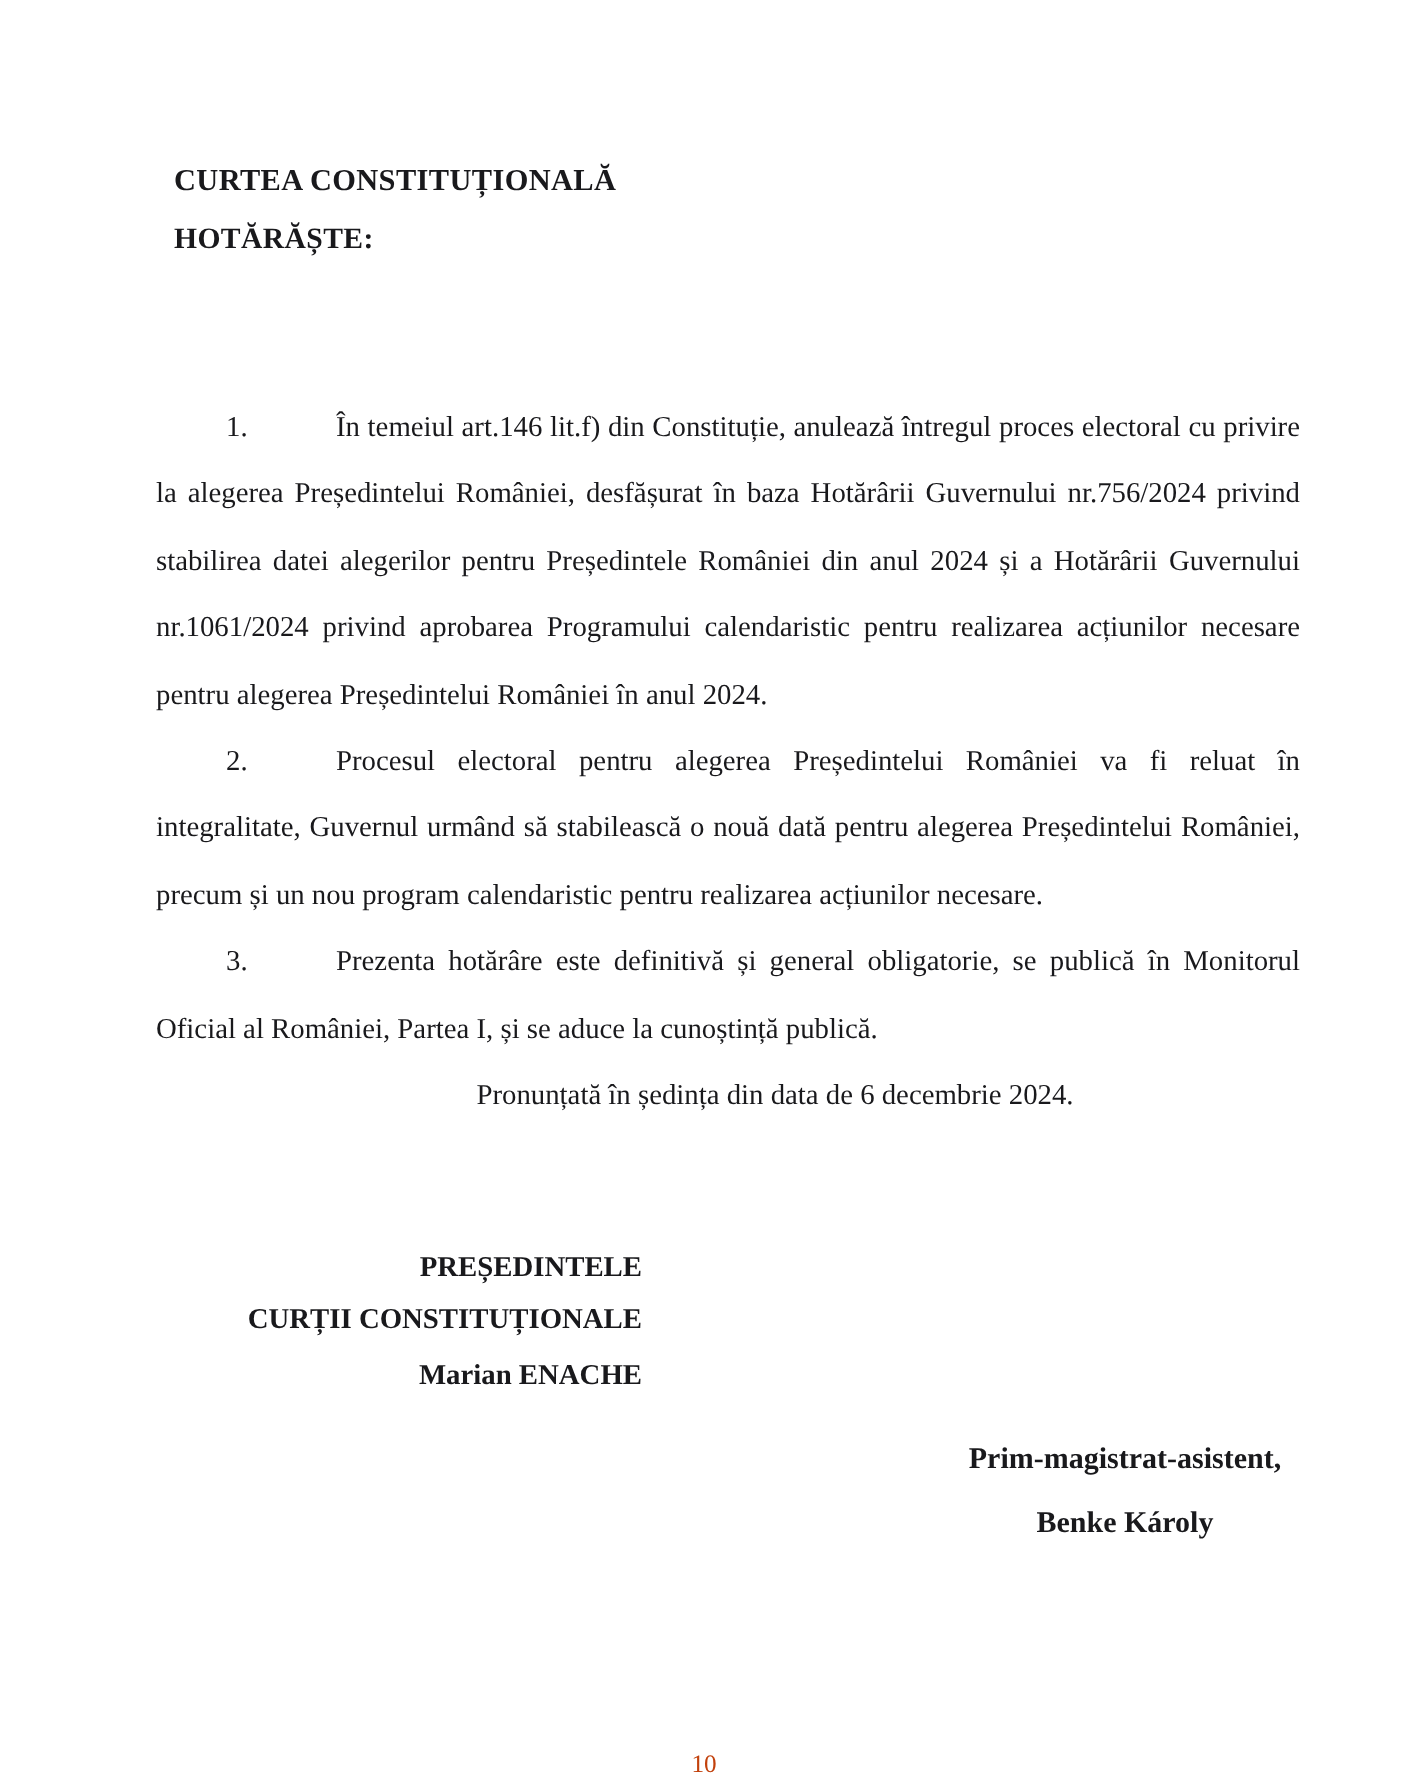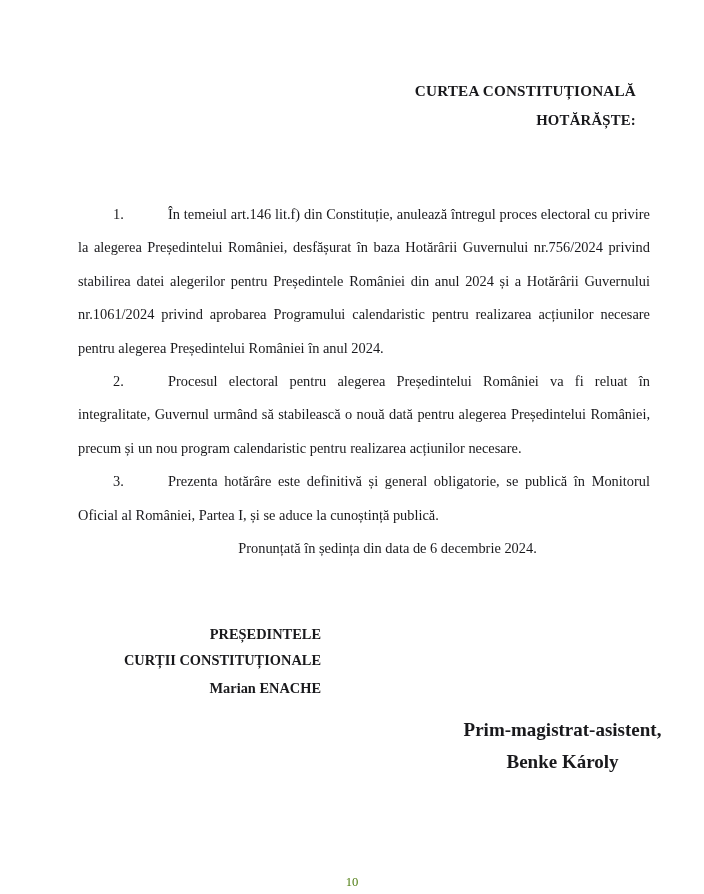--- a/index.html
+++ b/index.html
@@ -19,24 +19,24 @@
   .page {
     position: relative;
     width: 704px;
     height: 894px;
     box-sizing: border-box;
   }
 
   
   .header-block {
     position: absolute;
-    left: 64px;
+    left: 87px;
     top: 78px;
     width: 572px;
-    text-align: right;
+    text-align: left;
   }
   .court-title {
     font-weight: bold;
     font-size: 15.2px;
     letter-spacing: 0.2px;
     line-height: 26px;
     white-space: nowrap;
   }
   .in-name-of-law {
     font-weight: bold;
@@ -100,34 +100,34 @@
 
   .sig-right {
     position: absolute;
     left: 440px;
     top: 714px;
     width: 245px;
     text-align: center;
   }
   .sig-right .line {
     font-weight: bold;
-    font-size: 19px;
+    font-size: 15px;
     line-height: 32px;
     white-space: nowrap;
   }
 
   
   .page-number {
     position: absolute;
     left: 0;
     top: 875px;
     width: 704px;
     text-align: center;
     font-size: 12.6px;
-    color: #4d7c0f;
+    color: #c2410c;
   }
 </style>
 </head>
 <body>
 
 <div class="page">
 
   <div class="header-block">
     <div class="court-title">CURTEA CONSTITUȚIONALĂ</div>
     <div class="decides">HOTĂRĂȘTE:</div>

